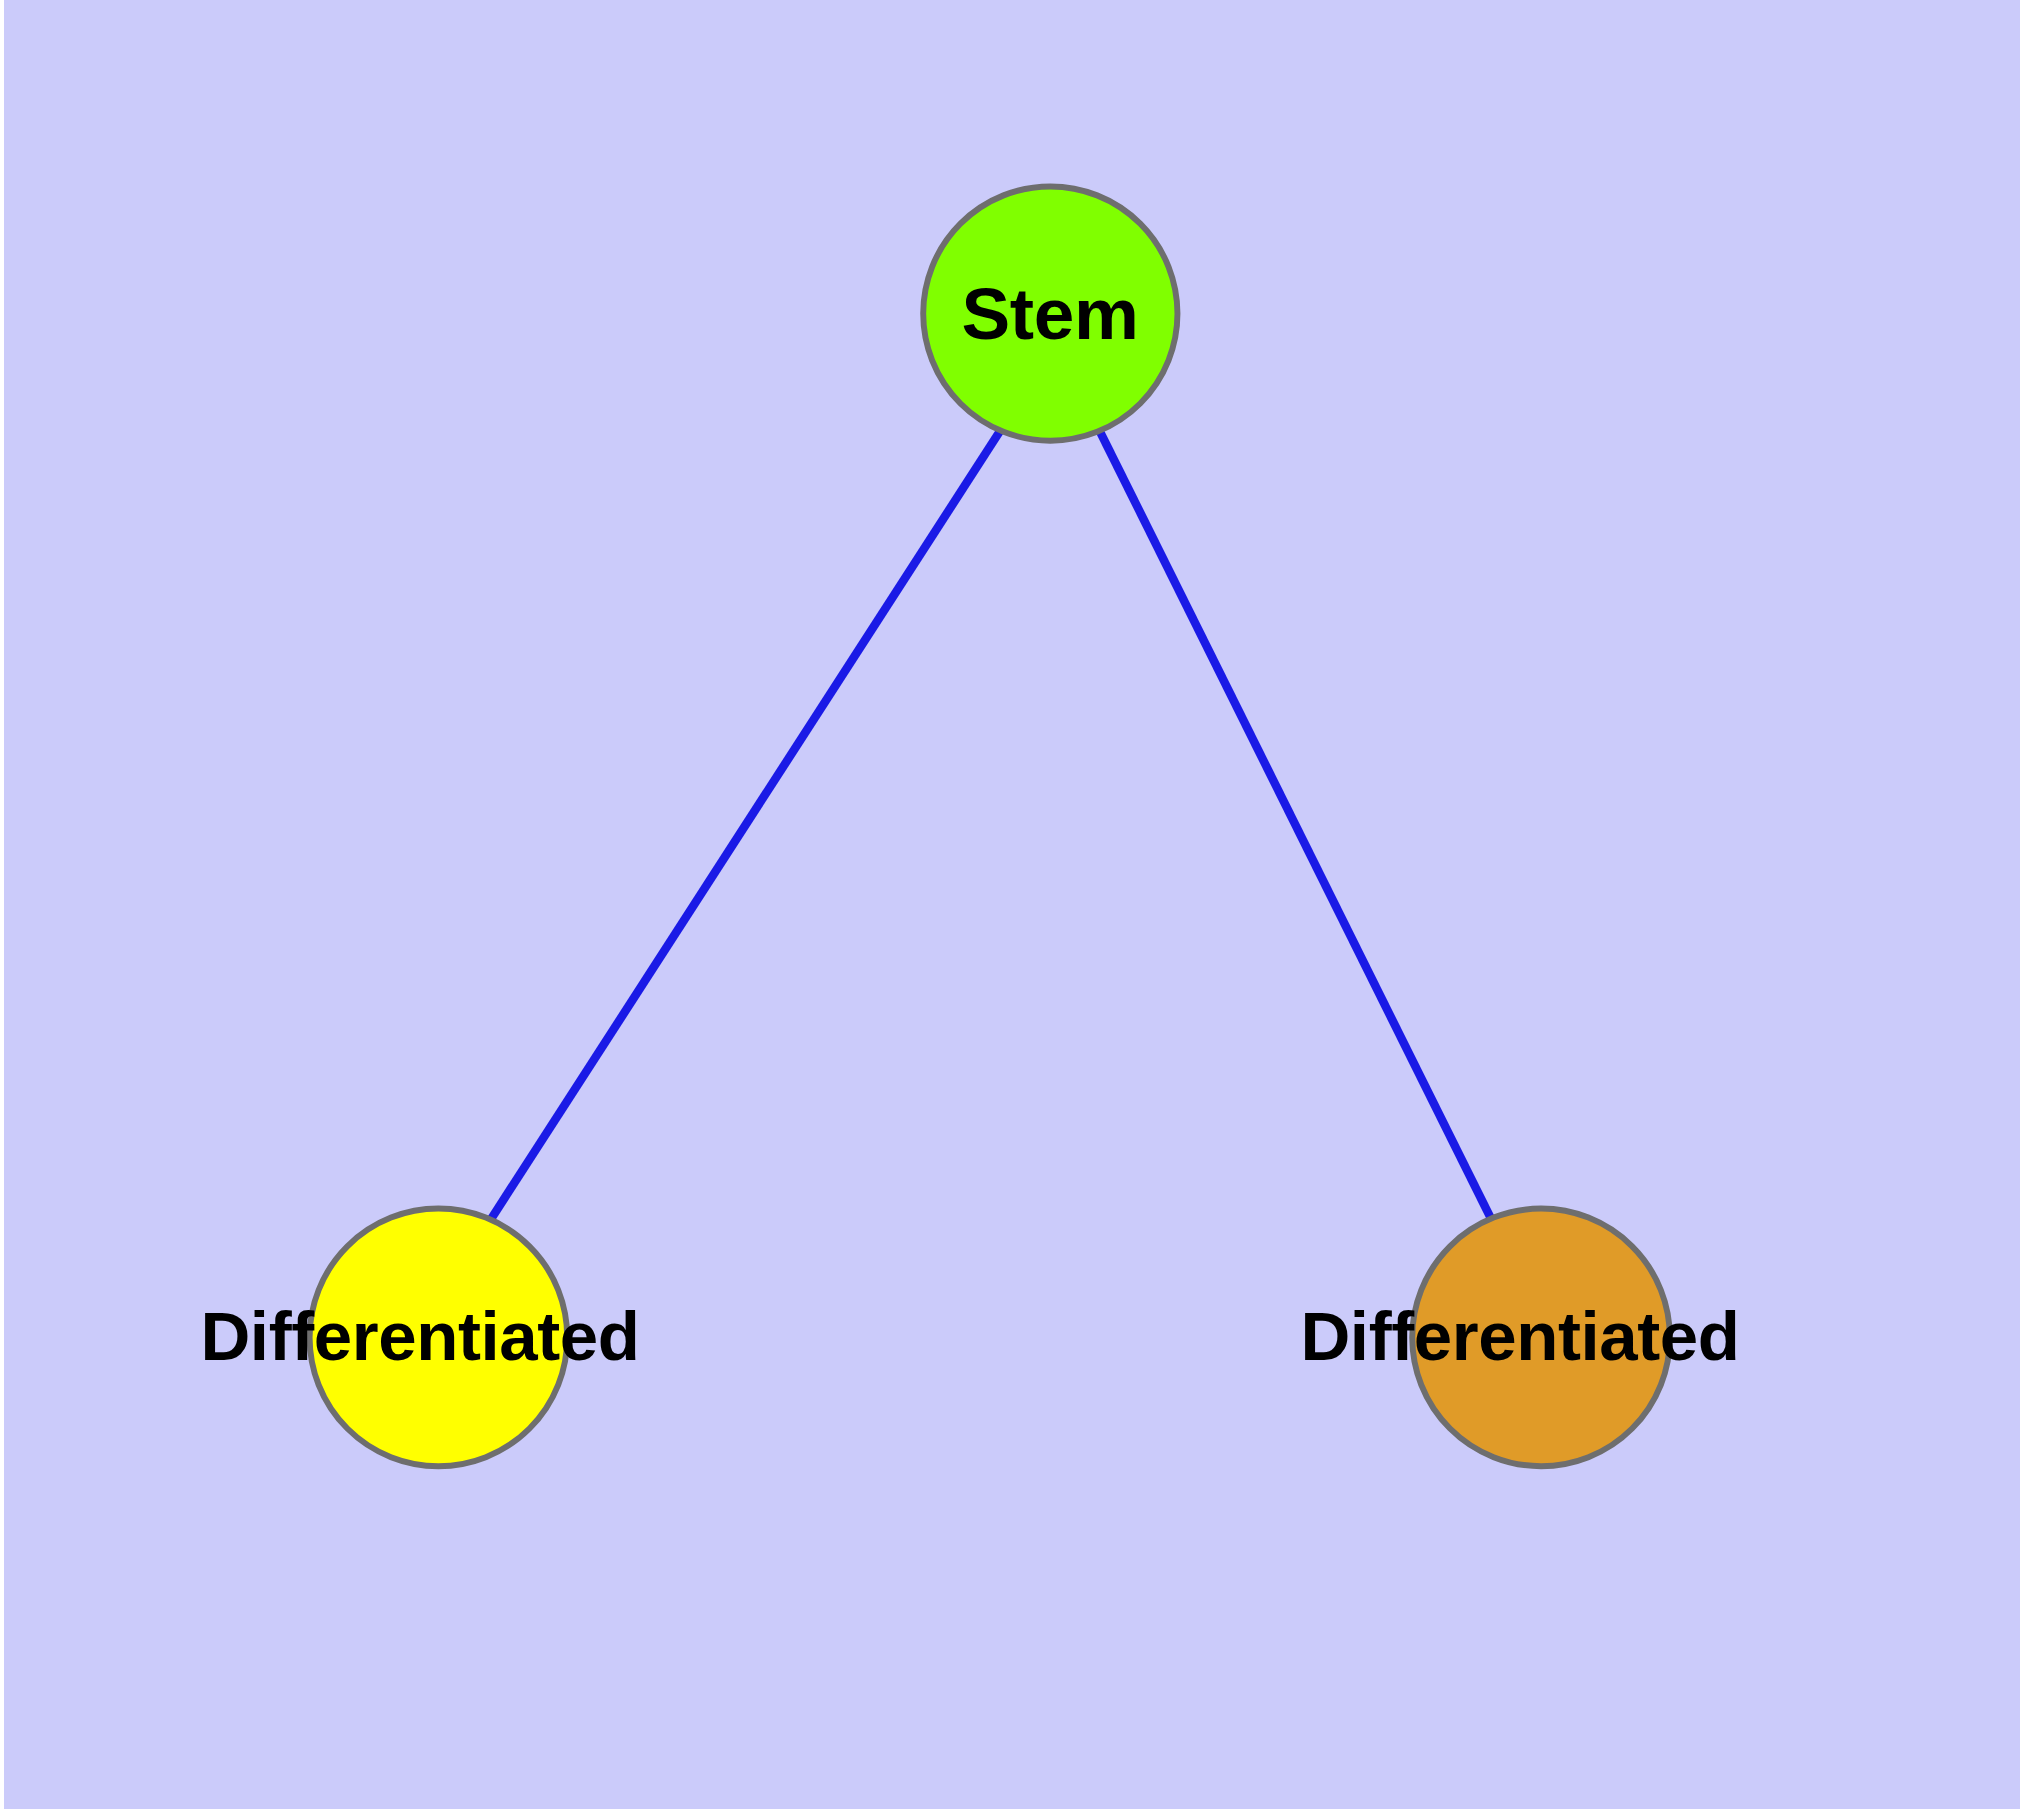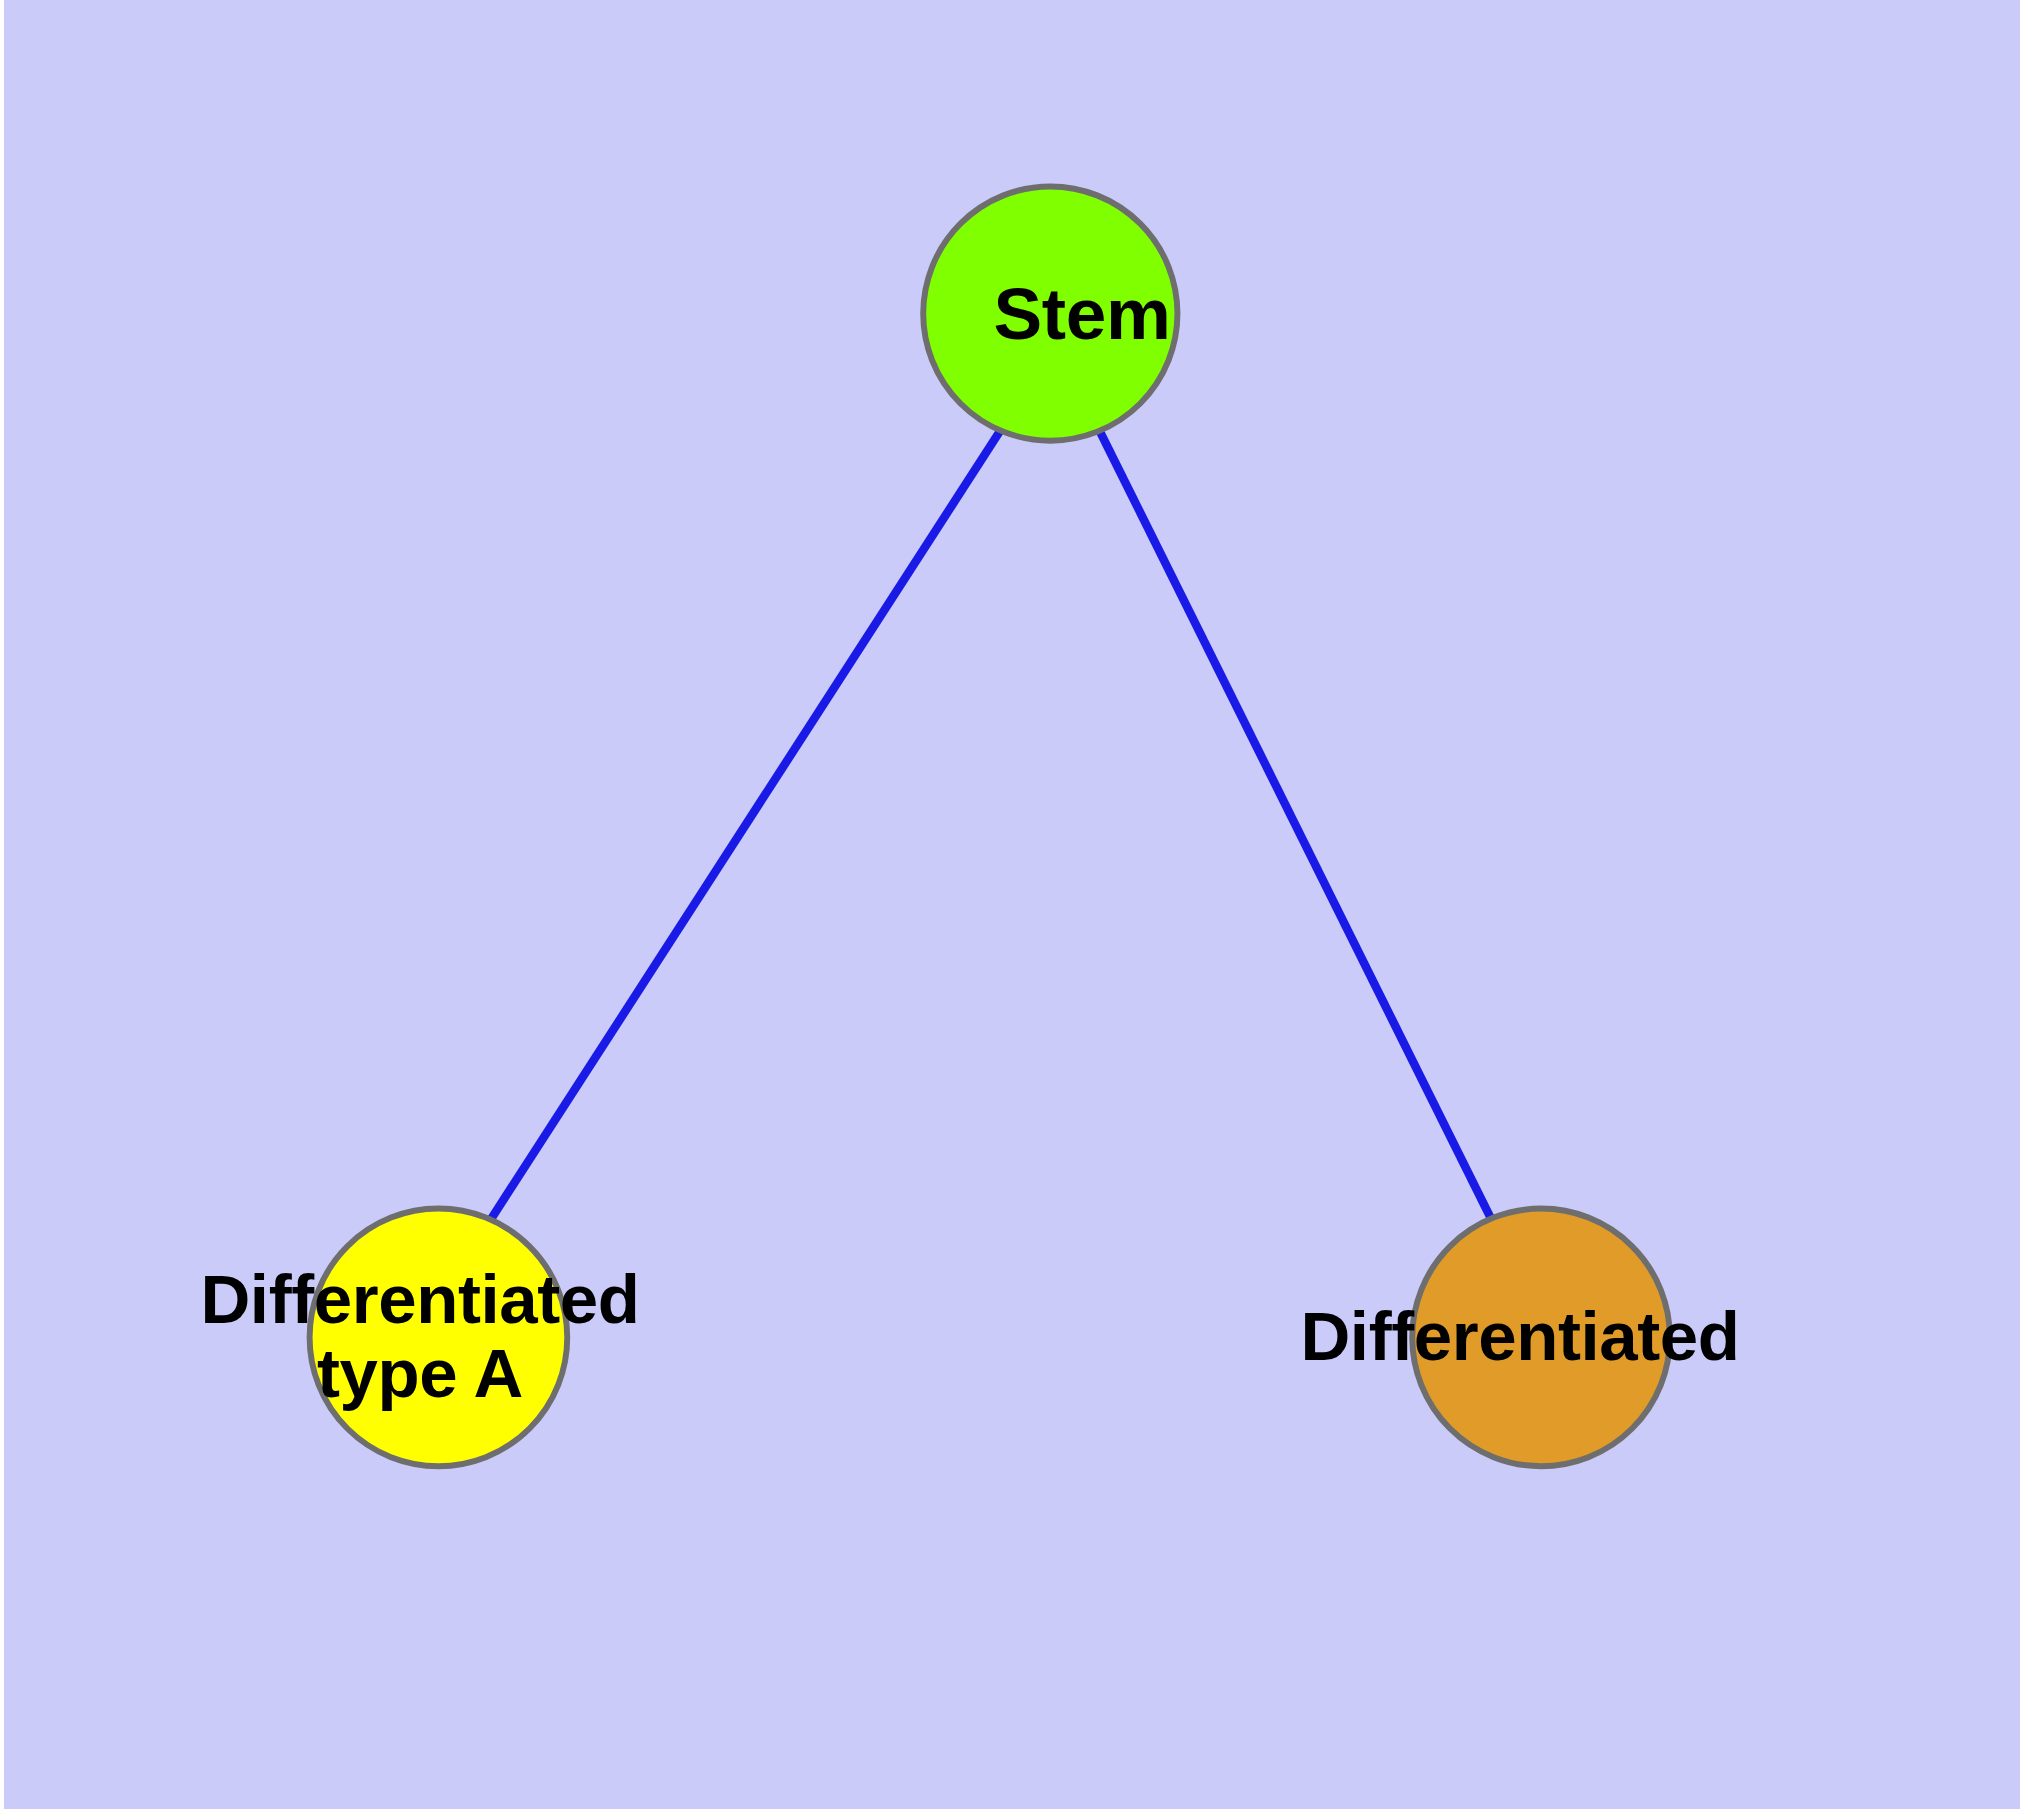--- a/index.html
+++ b/index.html
@@ -49,21 +49,20 @@
     line-height: 1.07;
     white-space: nowrap;
     letter-spacing: -0.4px;
     pointer-events: none;
   }
   #label-stem {
     font-size: 73px;
     left: 1050px;
     top: 314px;
     transform: translate(-50%, -50%);
-    margin-left: 32px;
   }
   #label-type-a {
     font-size: 69px;
     left: 420px;
     top: 1337px;
     transform: translate(-50%, -50%);
   }
   #label-type-b {
     font-size: 69px;
     left: 1520px;
@@ -92,21 +91,20 @@
       <circle class="node-circle" cx="1239" cy="370" r="150" fill="#80ff00"></circle>
     </g>
   </svg>
 
   <div class="node-label" id="label-stem">
     <span class="label-line">Stem</span>
   </div>
 
   <div class="node-label" id="label-type-a">
     <span class="label-line">Differentiated</span>
-    <span class="label-line">type A</span>
   </div>
 
   <div class="node-label" id="label-type-b">
     <span class="label-line">Differentiated</span>
   </div>
 
 </div>
 
 
 </body></html>

